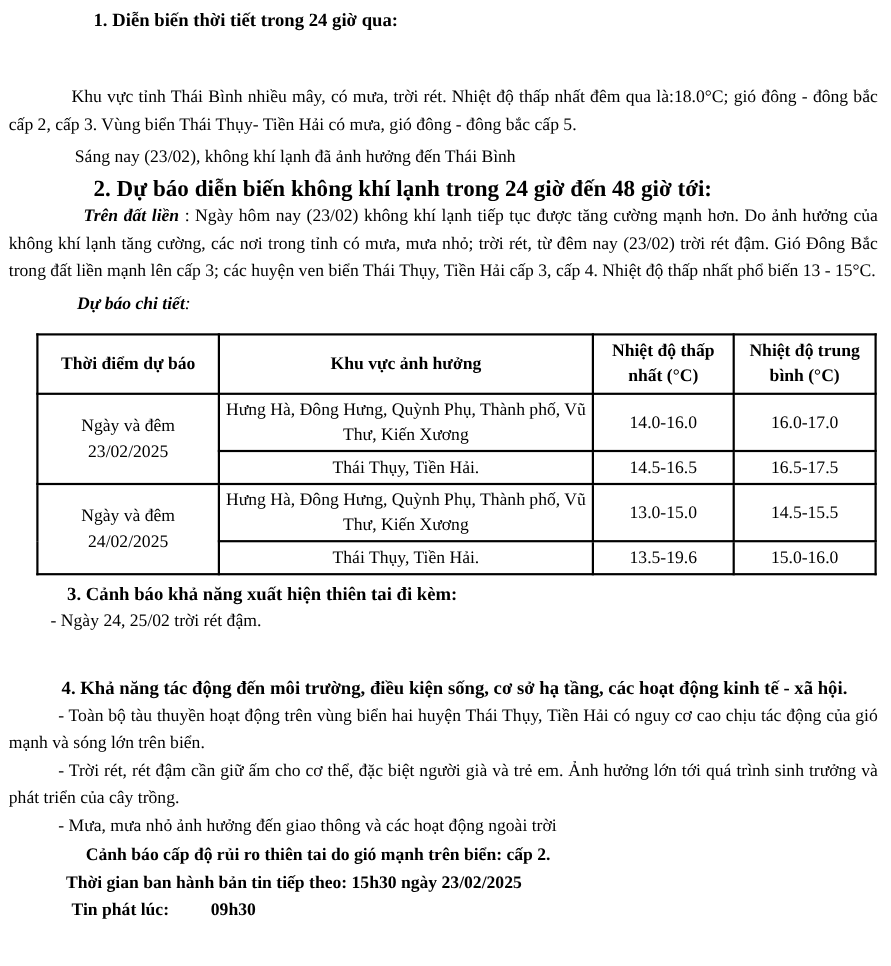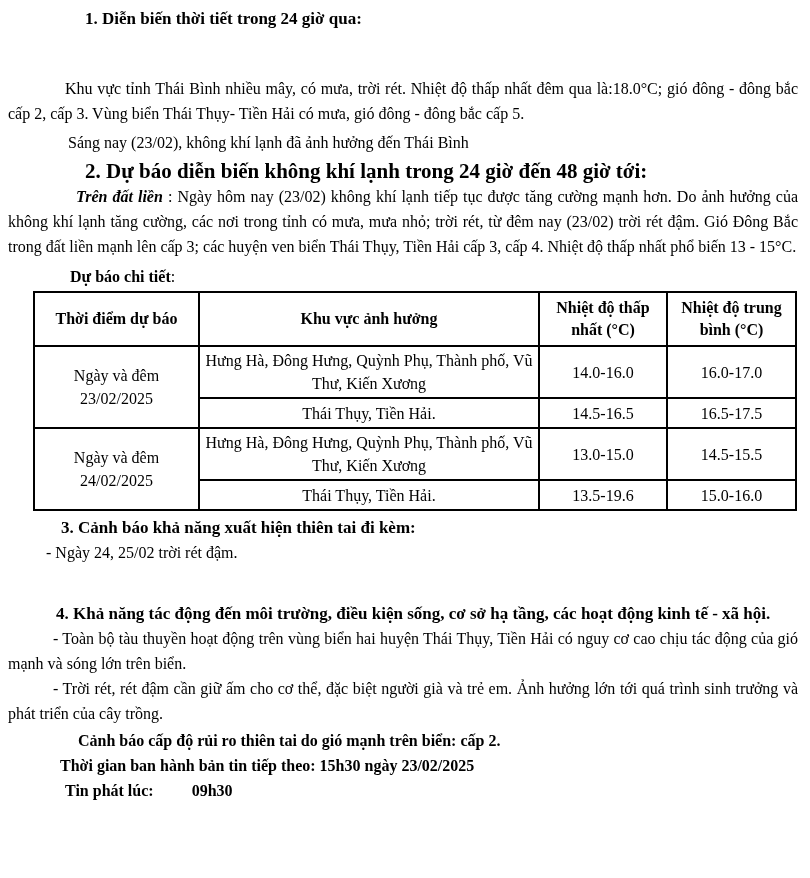--- a/index.html
+++ b/index.html
@@ -18,21 +18,21 @@
   p { margin: 0; }
   .bold { font-weight: bold; }
   .boldital { font-weight: bold; font-style: italic; }
   .just { text-align: justify; }
 
   .h1 { font-weight: bold; font-size: 17px; text-indent: 77px; }
   .para1 { text-indent: 57px; margin-top: 45px; }
   .note { text-indent: 60px; margin-top: 4px; }
   .h2 { font-weight: bold; font-size: 21px; text-indent: 77px; margin-top: 4px; }
   .landsea { text-indent: 68px; }
-  .caption { text-indent: 62px; margin-top: 5px; margin-bottom: 2px; }
+  .caption { text-indent: 62px; margin-top: 5px; margin-bottom: 14px; font-style: italic; }
   .h3 { font-weight: bold; font-size: 17px; text-indent: 53px; margin-top: 4px; }
   .bullet3 { text-indent: 38px; }
   .h4 { font-weight: bold; font-size: 17px; text-indent: 48px; margin-top: 36px; }
   .bullet4 { text-indent: 45px; }
   .risk { font-weight: bold; text-indent: 70px; margin-top: 2px; }
   .nextb { font-weight: bold; text-indent: 52px; }
   .issued { font-weight: bold; text-indent: 57px; }
   .issued .gap { display: inline-block; width: 38px; }
 
   table.forecast {
@@ -121,20 +121,21 @@
   <p class="h3">3. Cảnh báo khả năng xuất hiện thiên tai đi kèm:</p>
 
   <p class="bullet3">- Ngày 24, 25/02 trời rét đậm.</p>
 
   <p class="h4 just">4. Khả năng tác động đến môi trường, điều kiện sống, cơ sở hạ tầng, các hoạt động kinh tế - xã hội.</p>
 
   <p class="bullet4 just">- Toàn bộ tàu thuyền hoạt động trên vùng biển hai huyện Thái Thụy, Tiền Hải có nguy cơ cao chịu tác động của gió mạnh và sóng lớn trên biển.</p>
 
   <p class="bullet4 just">- Trời rét, rét đậm cần giữ ấm cho cơ thể, đặc biệt người già và trẻ em. Ảnh hưởng lớn tới quá trình sinh trưởng và phát triển của cây trồng.</p>
 
+  <p class="bullet4">- Mưa, mưa nhỏ ảnh hưởng đến giao thông và các hoạt động ngoài trời</p>
 
   <p class="risk">Cảnh báo cấp độ rủi ro thiên tai do gió mạnh trên biển: cấp 2.</p>
 
   <p class="nextb">Thời gian ban hành bản tin tiếp theo: 15h30 ngày 23/02/2025</p>
 
   <p class="issued"><span>Tin phát lúc:</span><span class="gap"></span><span>09h30</span></p>
 
 </div>
 
 </body></html>

